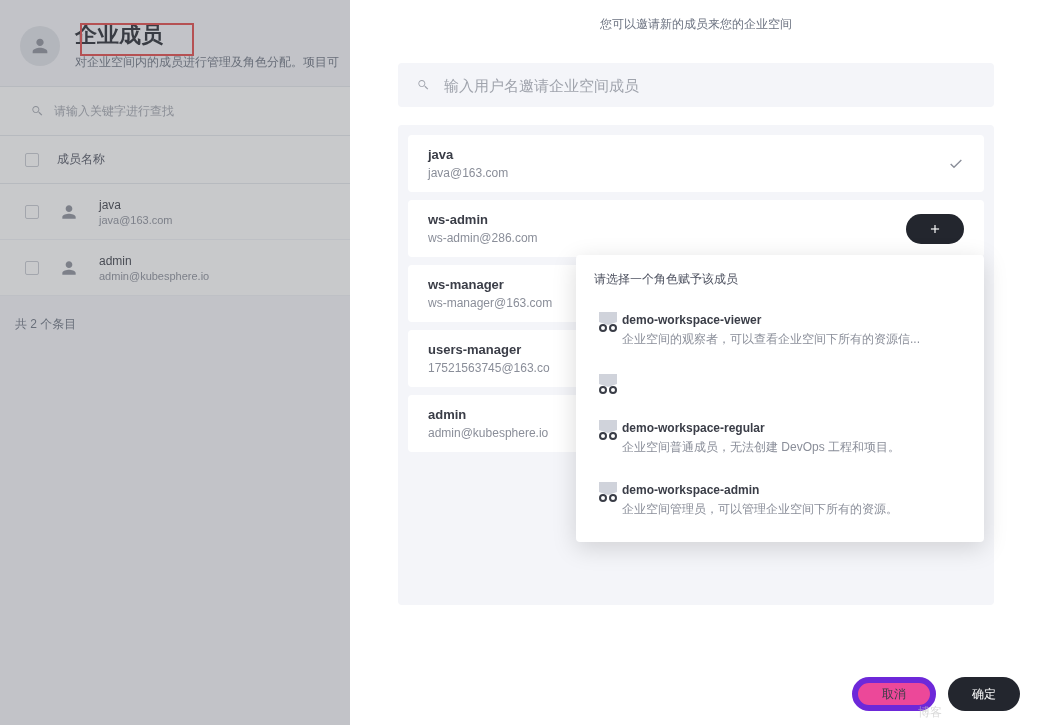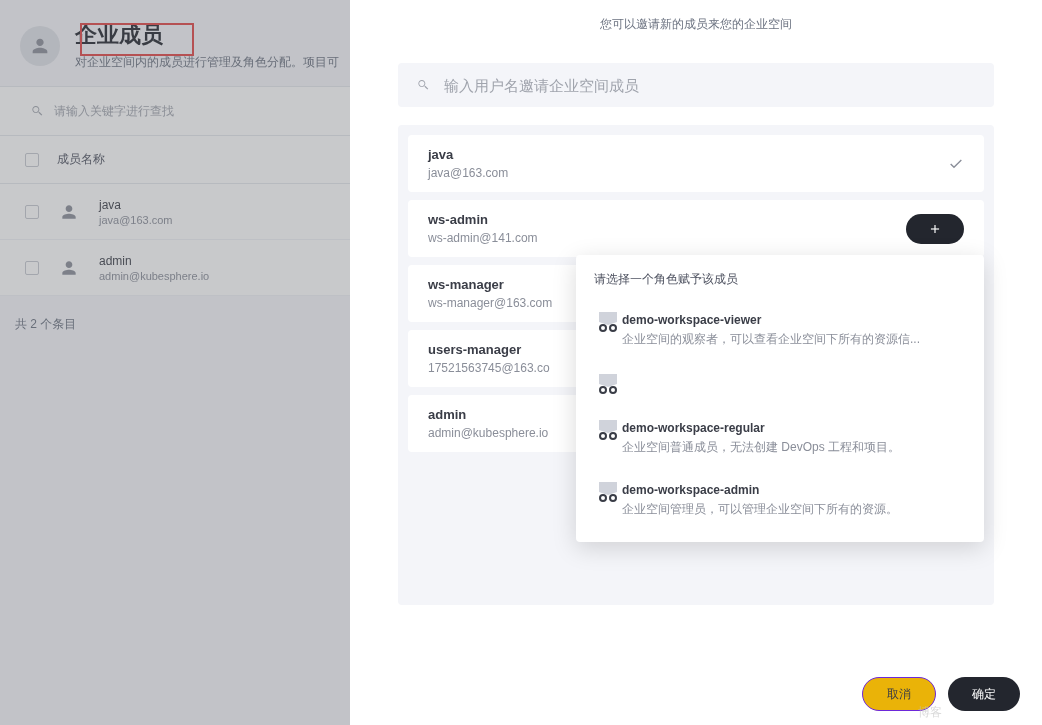--- a/index.html
+++ b/index.html
@@ -351,22 +351,22 @@
       padding: 0 24px;
       border-radius: 17px;
       font-size: 12px;
       display: flex;
       align-items: center;
       justify-content: center;
       cursor: pointer;
       border: none;
     }
     .btn-cancel {
-      background: #eab308;
-      border: 1px solid #6d28d9;
+      background: #ec4899;
+      border: 6px solid #6d28d9;
       color: #3a3d47;
       font-family: Liberation Mono, monospace;
     }
     .btn-confirm {
       background: #23262e;
       color: #fff;
     }
     .watermark {
       position: absolute;
       bottom: 4px;
@@ -454,21 +454,21 @@
       <div class="user-name">java</div>
       <div class="user-email">java@163.com</div>
     </div>
     <div class="check-icon"><svg viewBox="0 0 24 24">
                 <polyline points="4,12 9,17 20,6"></polyline>
               </svg></div>
           </div>
           <div class="user-item">
     <div class="user-info">
       <div class="user-name">ws-admin</div>
-      <div class="user-email">ws-admin@141.com</div>
+      <div class="user-email">ws-admin@286.com</div>
     </div>
     <div class="add-btn">
               <svg viewBox="0 0 24 24">
                 <line x1="12" y1="5" x2="12" y2="19"></line>
                 <line x1="5" y1="12" x2="19" y2="12"></line>
               </svg>
             </div>
           </div>
           <div class="user-item">
     <div class="user-info">

